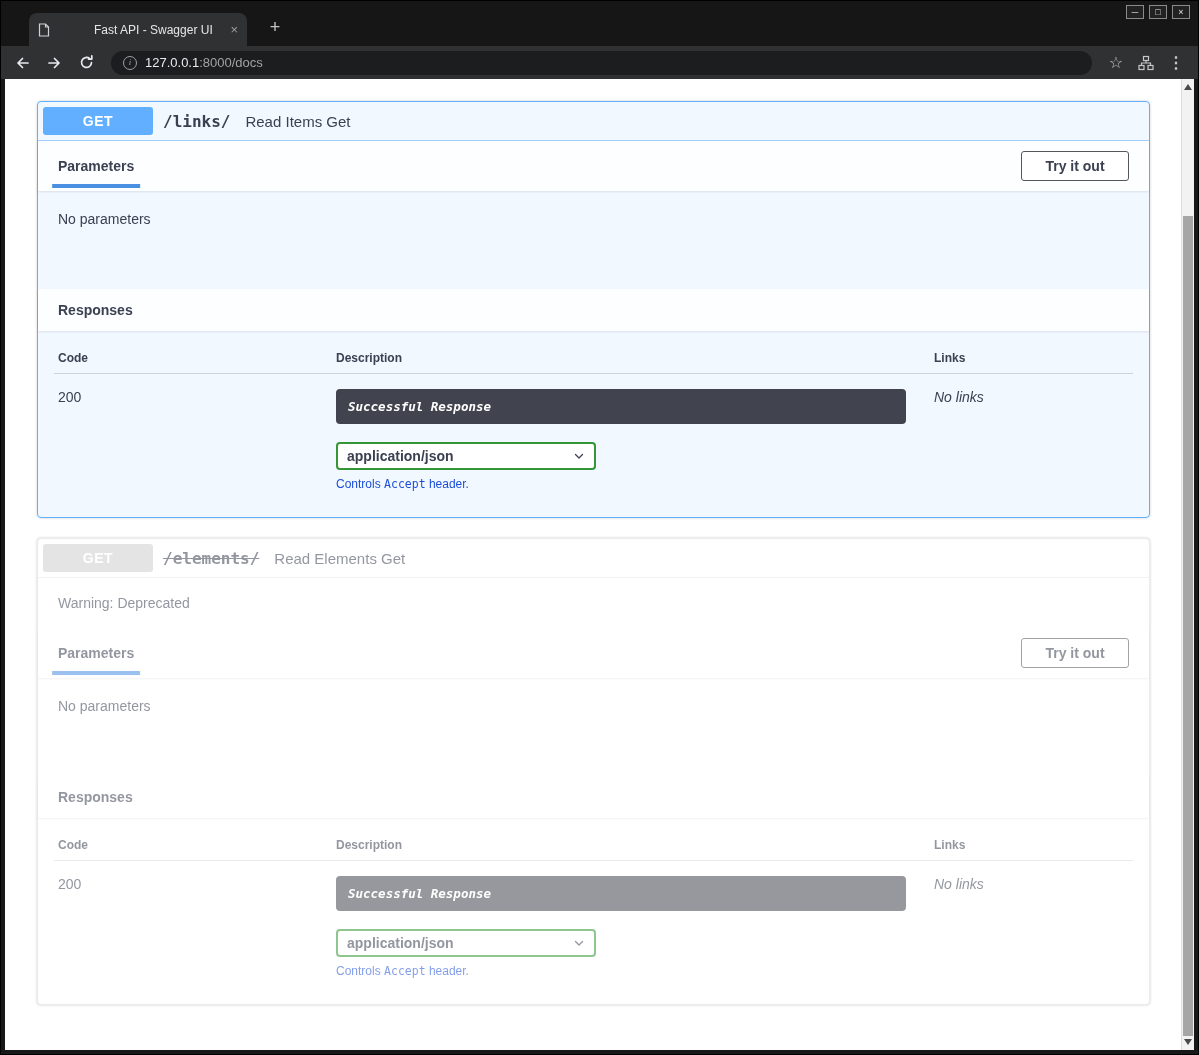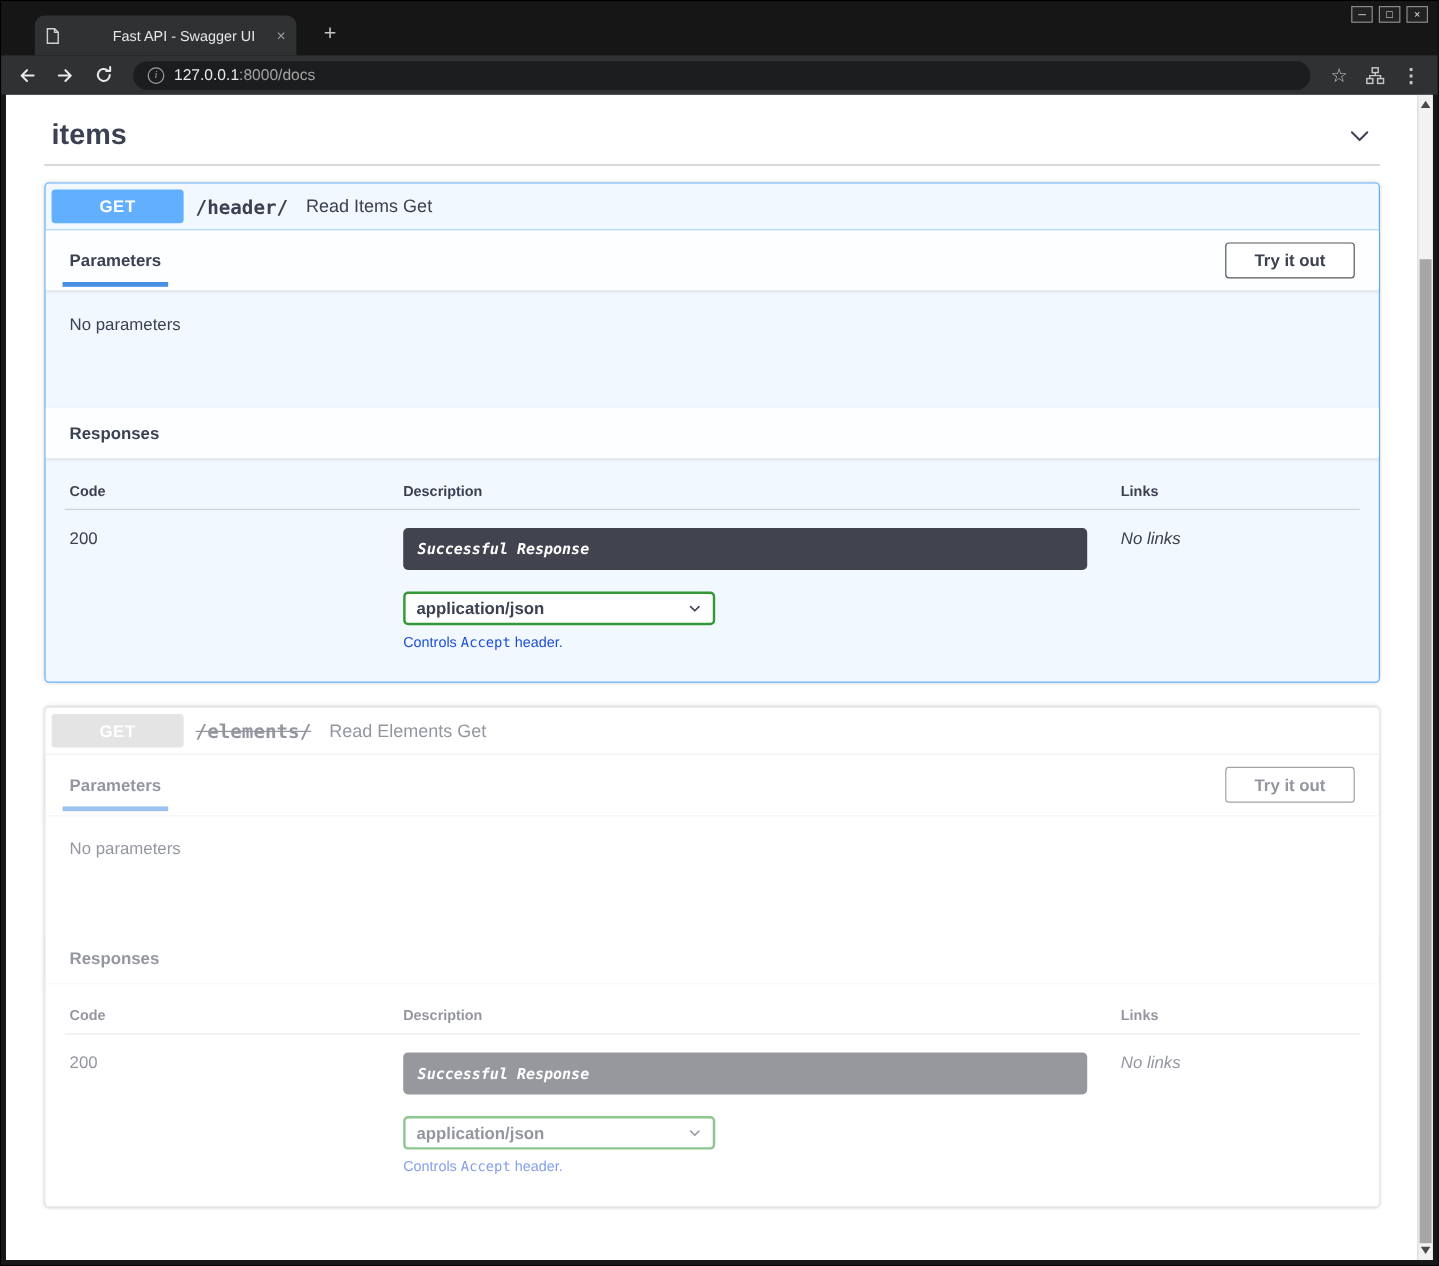--- a/index.html
+++ b/index.html
@@ -152,33 +152,25 @@
         </svg>
     </div>
     <div class="tool-ic" style="font-weight:bold;">⋮</div>
   </div>
 
   <div class="page-frame">
     <div class="page">
 
       <div class="swagger">
 
-        <div class="section-head">
-          <h3>items</h3>
-          <span style="display:flex;">
-            <svg width="22" height="22" viewBox="0 0 24 24">
-                <path d="M5 9l7 7 7-7" fill="none" stroke="#3b4151" stroke-width="1.8" stroke-linecap="round" stroke-linejoin="round"></path>
-              </svg>
-          </span>
-        </div>
 
         <div class="opblock get">
           <div class="op-summary">
             <span class="op-method">GET</span>
-            <span class="op-path">/header/</span>
+            <span class="op-path">/links/</span>
             <span class="op-desc">Read Items Get</span>
           </div>
 
           <div class="sec-header">
             <span class="sec-title tabbed">Parameters</span>
             <button class="tryout-btn">Try it out</button>
           </div>
           <div class="params-body">
             <span>No parameters</span>
           </div>
@@ -212,20 +204,21 @@
         </div>
 
         <div class="opblock dep" style="margin-top:20px;">
           <div class="faded">
             <div class="op-summary">
               <span class="op-method">GET</span>
               <span class="op-path strike">/elements/</span>
               <span class="op-desc">Read Elements Get</span>
             </div>
 
+            <div class="op-warning">Warning: Deprecated</div>
 
             <div class="sec-header">
               <span class="sec-title tabbed">Parameters</span>
               <button class="tryout-btn">Try it out</button>
             </div>
             <div class="params-body">
               <span>No parameters</span>
             </div>
 
             <div class="sec-header slim">

